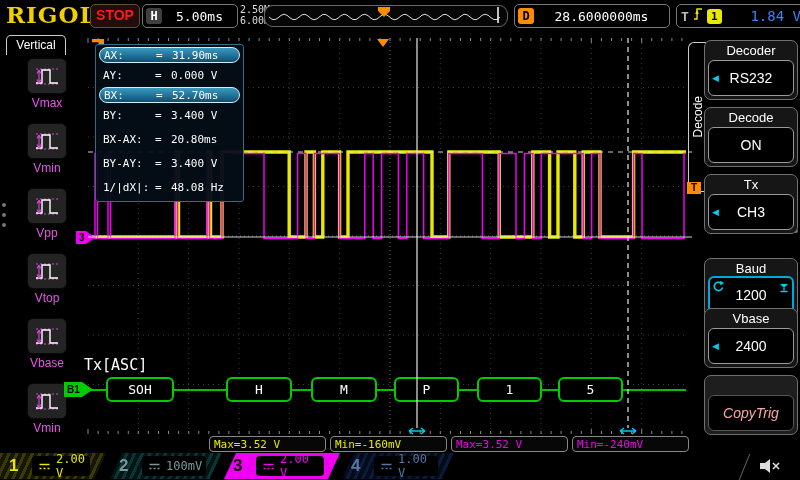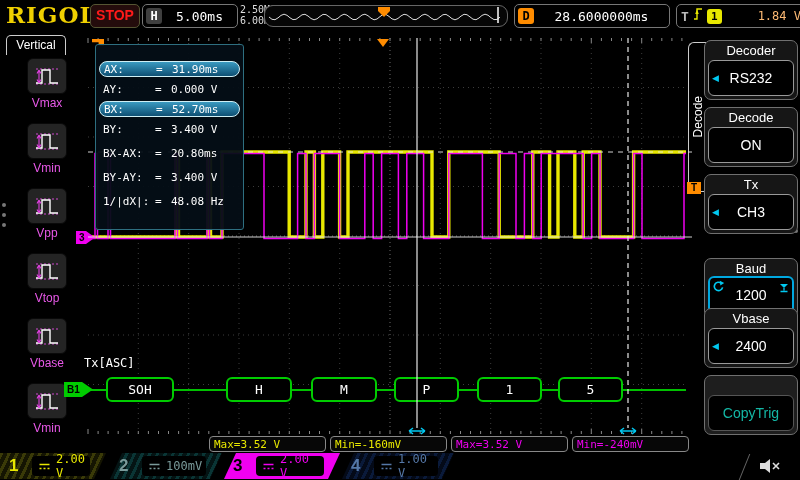--- a/index.html
+++ b/index.html
@@ -23,45 +23,45 @@
   #rate{left:240px;top:4px;color:#ddd;font-size:10px;line-height:11px;}
   #ruler{left:264px;top:5px;width:242px;height:20px;background:#060606;border:1px solid #666;border-radius:9px;overflow:hidden;}
   #dbox{left:514px;top:4px;width:154px;height:22px;background:#000;border:1px solid #777;border-radius:5px;
         display:flex;align-items:center;}
   #dbox .chip{background:#ff8c00;color:#000;}
   #dbox .val{color:#fff;font-size:13px;flex:1;text-align:center;}
   #tbox{left:676px;top:4px;width:120px;height:22px;background:#000;border:1px solid #777;border-radius:5px;
         display:flex;align-items:center;gap:4px;padding:0 4px;}
   #tbox .tlet{color:#bbb;font-weight:bold;font-size:13px;}
   #tbox .chip{background:#e8e800;color:#000;width:15px;height:15px;line-height:15px;font-size:11px;margin:0;}
-  #tbox .val{color:#fdba74;font-size:12px;flex:1;text-align:right;}
+  #tbox .val{color:#3b82f6;font-size:14px;flex:1;text-align:right;}
 
   
   #left-tab{left:6px;top:35px;width:58px;height:19px;border:1px solid #ccc;border-bottom:none;
         border-radius:5px 5px 0 0;color:#fff;font-size:12px;text-align:center;line-height:19px;z-index:2;}
   .vbtn{left:26px;width:42px;text-align:center;z-index:2;}
   .vicon{width:38px;height:34px;margin:0 auto;background:#242424;border:1px solid #090909;
         border-radius:6px;display:flex;align-items:center;justify-content:center;}
   .vlabel{color:#e858e8;font-size:12px;margin-top:2px;}
   .pagedot{width:4px;height:4px;border-radius:50%;background:#777;z-index:2;}
 
   
   svg.layer{left:0;top:0;z-index:1;}
   #cursor-svg{z-index:4;}
   #trig-time-marker{left:92px;top:39px;width:12px;height:7px;background:#ff8c00;z-index:3;
         clip-path:polygon(0 0,100% 0,100% 100%,55% 100%,55% 48%,0 48%);}
   #cursor-panel{left:95px;top:44px;width:141px;background:rgba(4,14,22,.95);border:1px solid #2e6f80;
-        border-radius:3px;z-index:5;padding:16px 3px;}
+        border-radius:3px;z-index:5;padding:2px 3px;}
   .cur-row{display:flex;height:24px;align-items:center;color:#fff;font-size:11px;
         font-family:"DejaVu Sans Mono",monospace;border-radius:8px;padding:0 4px;}
   .cur-row .cl{width:52px;}
   .cur-row .ce{width:16px;}
   .cur-row .cv{flex:1;}
   .cur-row.hl{background:linear-gradient(#3a9ac0,#0e4f73);border:1px solid #cfeff5;height:14px;}
-  #tx-label{left:84px;top:356px;color:#fff;font-size:12px;z-index:2;}
+  #tx-label{left:84px;top:356px;color:#fff;font-size:15px;z-index:2;}
   #b1-badge{left:64px;top:382px;width:26px;height:15px;background:#00cc00;color:#000;font-weight:bold;
         font-size:10px;line-height:15px;text-align:left;padding-left:3px;z-index:2;
         clip-path:polygon(0 0,18px 0,100% 50%,18px 100%,0 100%);}
   #ch3-marker{left:76px;top:231px;width:16px;height:13px;background:#f000f0;color:#000;font-weight:bold;
         font-size:10px;line-height:13px;padding-left:3px;z-index:2;
         clip-path:polygon(0 0,10px 0,100% 50%,10px 100%,0 100%);}
   .dchar{top:377px;height:25px;background:#000;border:2px solid #00cc00;border-radius:6px;z-index:2;
         color:#fff;font-size:13px;display:flex;align-items:center;justify-content:center;
         font-family:"DejaVu Sans Mono",monospace;box-sizing:border-box;}
   #trig-level-marker{left:687px;top:182px;width:14px;height:12px;background:#ff8c00;color:#000;
@@ -80,21 +80,21 @@
   .rm-item{left:704px;width:94px;height:60px;background:#161616;border:1px solid #707070;
         border-radius:7px;z-index:3;box-sizing:border-box;}
   .rm-title{color:#fff;font-size:13px;text-align:center;height:19px;line-height:19px;}
   .rm-val{position:absolute;left:3px;right:3px;bottom:3px;height:34px;background:#000;
         border:1px solid #999;border-radius:6px;display:flex;align-items:center;justify-content:center;}
   .rm-text{color:#fff;font-size:14px;}
   .tri{position:absolute;left:3px;color:#00c8f0;font-size:9px;font-family:"DejaVu Sans",sans-serif;}
   .rm-item.sel .rm-val{border:2px solid #00a8e0;}
   .rm-item.dis{background:#1e1e1e;}
   .rm-item.dis .rm-val{border:1px solid #555;}
-  .rm-item.dis .rm-text{color:#14b8a6;}
+  .rm-item.dis .rm-text{color:#fca5a5;font-style:italic;}
   .rot{position:absolute;left:2px;top:1px;}
   .knob{position:absolute;right:2px;top:1px;}
 
   
   #chanbar{left:0;top:452px;width:800px;height:28px;background:#000;z-index:5;}
   .chblk{position:absolute;top:1px;height:26px;}
   .chnum{position:absolute;left:9px;top:3px;font-size:17px;font-weight:bold;}
   .chbox{position:absolute;left:32px;top:3px;right:16px;height:20px;background:#000;border-radius:4px;
         display:flex;align-items:center;gap:5px;padding:0 6px;}
   .chval{font-size:12px;font-family:"DejaVu Sans Mono",monospace;}

